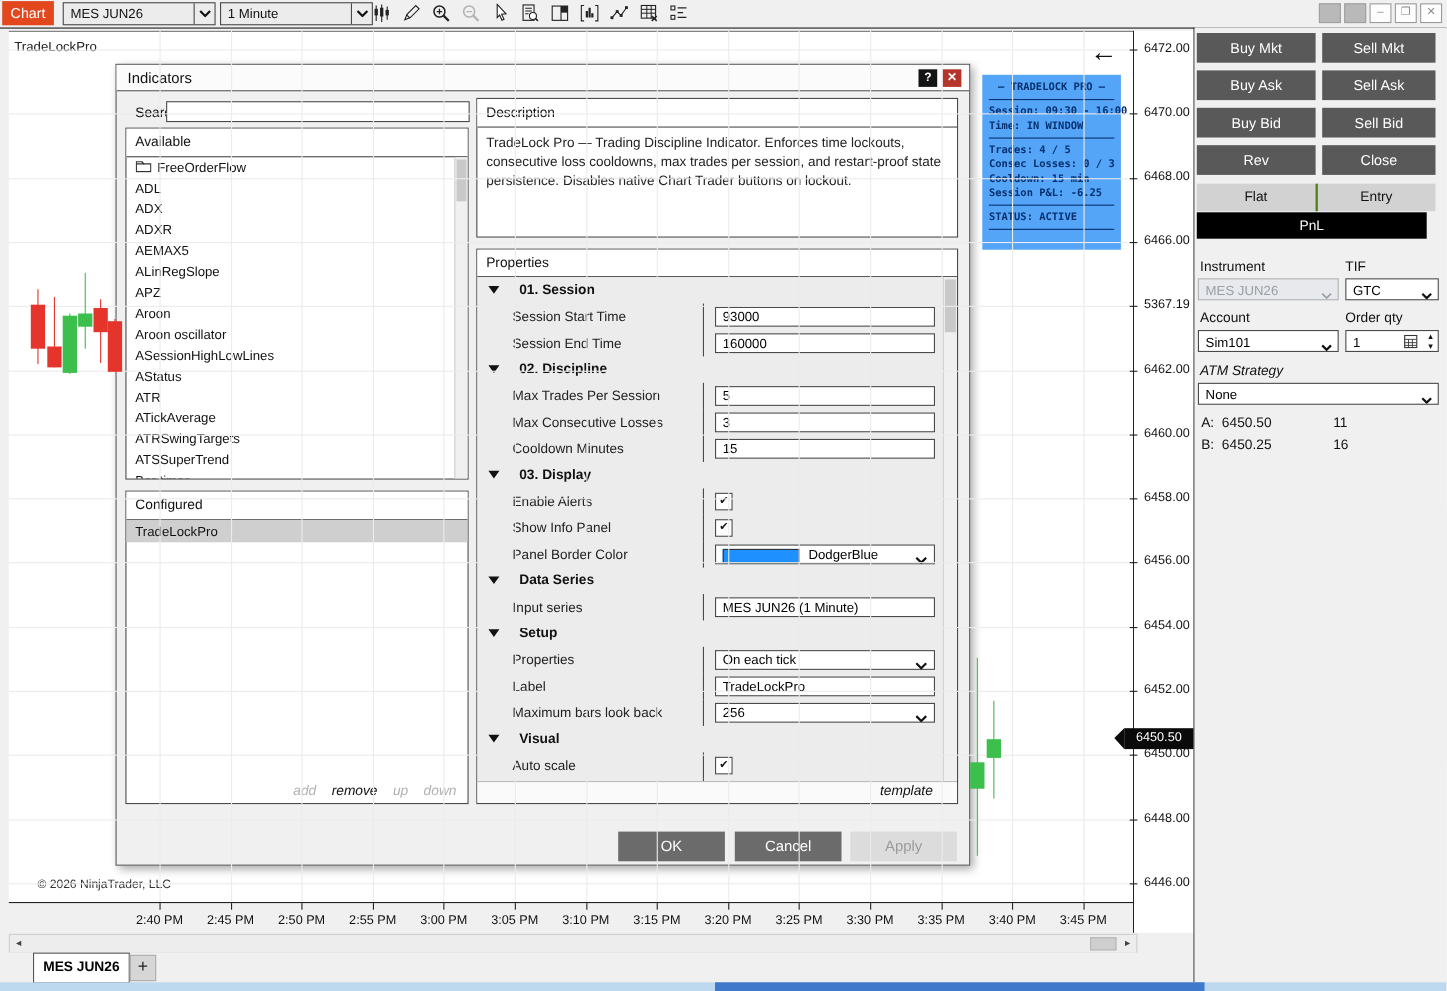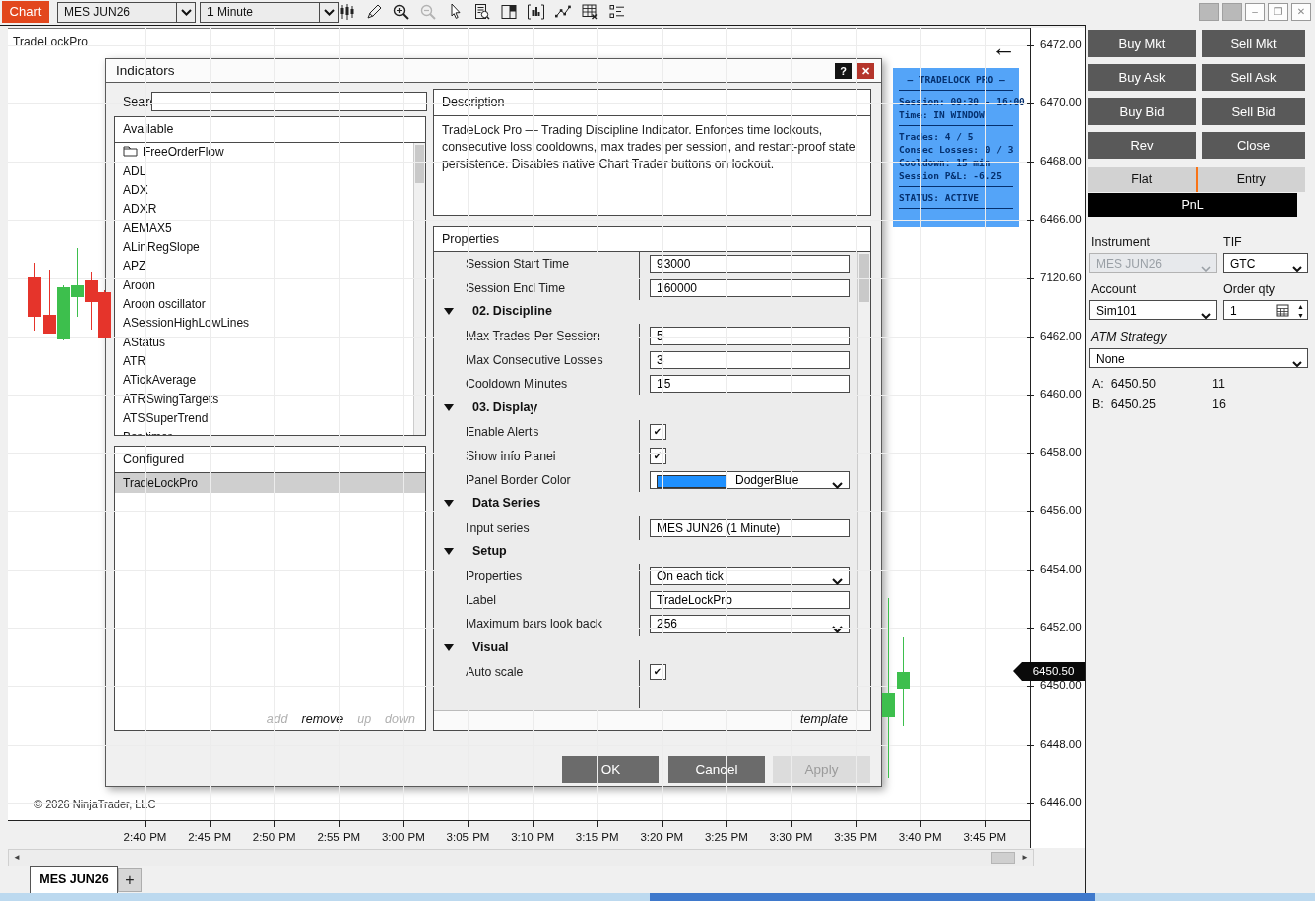--- a/index.html
+++ b/index.html
@@ -55,21 +55,21 @@
     padding:5px 6px;box-sizing:border-box;}
   #info-panel .ln{line-height:13px;white-space:nowrap;}
   #info-panel .ttl{text-align:center;line-height:13px;}
   #info-panel hr{border:none;border-top:1px solid #05306e;margin:4px 0;}
   
   #trader{left:1086px;top:25px;width:229px;height:868px;background:#f0f0f0;}
   .tr-btn{position:absolute;height:27px;background:#595959;color:#fff;font-size:13px;
     text-align:center;line-height:27px;}
   #flat-entry{left:2px;top:142px;width:217px;height:25px;background:#d2d2d2;display:flex;}
   #flat-entry div{flex:1;text-align:center;line-height:25px;font-size:12.5px;color:#111;}
-  #flat-entry div:first-child{border-right:2px solid #f97316;}
+  #flat-entry div:first-child{border-right:2px solid #4d7c0f;}
   #pnl-bar{left:2px;top:168px;width:209px;height:24px;background:#000;color:#fff;
     font-size:12.5px;text-align:center;line-height:24px;}
   .tr-lbl{position:absolute;font-size:12.5px;color:#111;}
   .sel{position:absolute;height:20px;background:#fff;border:1px solid #4a4a4a;font-size:12px;box-sizing:border-box;}
   .sel .val{position:absolute;left:6px;top:3px;white-space:nowrap;}
   .sel .chev{position:absolute;right:5px;top:7px;}
   .sel.disabled{background:#e7e9ec;border-color:#b3b3b3;}
   .sel.disabled .val{color:#9aa0a6;}
   .ab-row{position:absolute;font-size:12.5px;color:#111;}
   
@@ -359,20 +359,24 @@
 
   <div class="abs lbox" id="desc-box">
     <div class="hdr">Description</div>
     <div id="desc-text">TradeLock Pro — Trading Discipline Indicator. Enforces time lockouts, consecutive loss cooldowns, max trades per session, and restart-proof state persistence. Disables native Chart Trader buttons on lockout.</div>
   </div>
 
   <div class="abs lbox" id="prop-box">
     <div class="hdr">Properties</div>
     <div id="prop-body">
         <div class="prow">
+          <div class="tri"></div>
+          <div class="glbl">01. Session</div>
+        </div>
+        <div class="prow">
           <div class="flbl">Session Start Time</div>
           <div class="vcell">
             <div class="pinput">93000</div>
           </div>
         </div>
         <div class="prow">
           <div class="flbl">Session End Time</div>
           <div class="vcell">
             <div class="pinput">160000</div>
           </div>
@@ -501,21 +505,21 @@
 <div class="ptick" style="top: 103.3px;"></div>
 <div class="plabel" style="top: 96.3px;">6470.00</div>
 <div class="abs gridh" style="left: 8px; width: 1022px; top: 161.6px;"></div>
 <div class="ptick" style="top: 161.6px;"></div>
 <div class="plabel" style="top: 154.6px;">6468.00</div>
 <div class="abs gridh" style="left: 8px; width: 1022px; top: 219.9px;"></div>
 <div class="ptick" style="top: 219.9px;"></div>
 <div class="plabel" style="top: 212.9px;">6466.00</div>
 <div class="abs gridh" style="left: 8px; width: 1022px; top: 278.2px;"></div>
 <div class="ptick" style="top: 278.2px;"></div>
-<div class="plabel" style="top: 271.2px;">7120.60</div>
+<div class="plabel" style="top: 271.2px;">5367.19</div>
 <div class="abs gridh" style="left: 8px; width: 1022px; top: 336.5px;"></div>
 <div class="ptick" style="top: 336.5px;"></div>
 <div class="plabel" style="top: 329.5px;">6462.00</div>
 <div class="abs gridh" style="left: 8px; width: 1022px; top: 394.8px;"></div>
 <div class="ptick" style="top: 394.8px;"></div>
 <div class="plabel" style="top: 387.8px;">6460.00</div>
 <div class="abs gridh" style="left: 8px; width: 1022px; top: 453.1px;"></div>
 <div class="ptick" style="top: 453.1px;"></div>
 <div class="plabel" style="top: 446.1px;">6458.00</div>
 <div class="abs gridh" style="left: 8px; width: 1022px; top: 511.4px;"></div>

